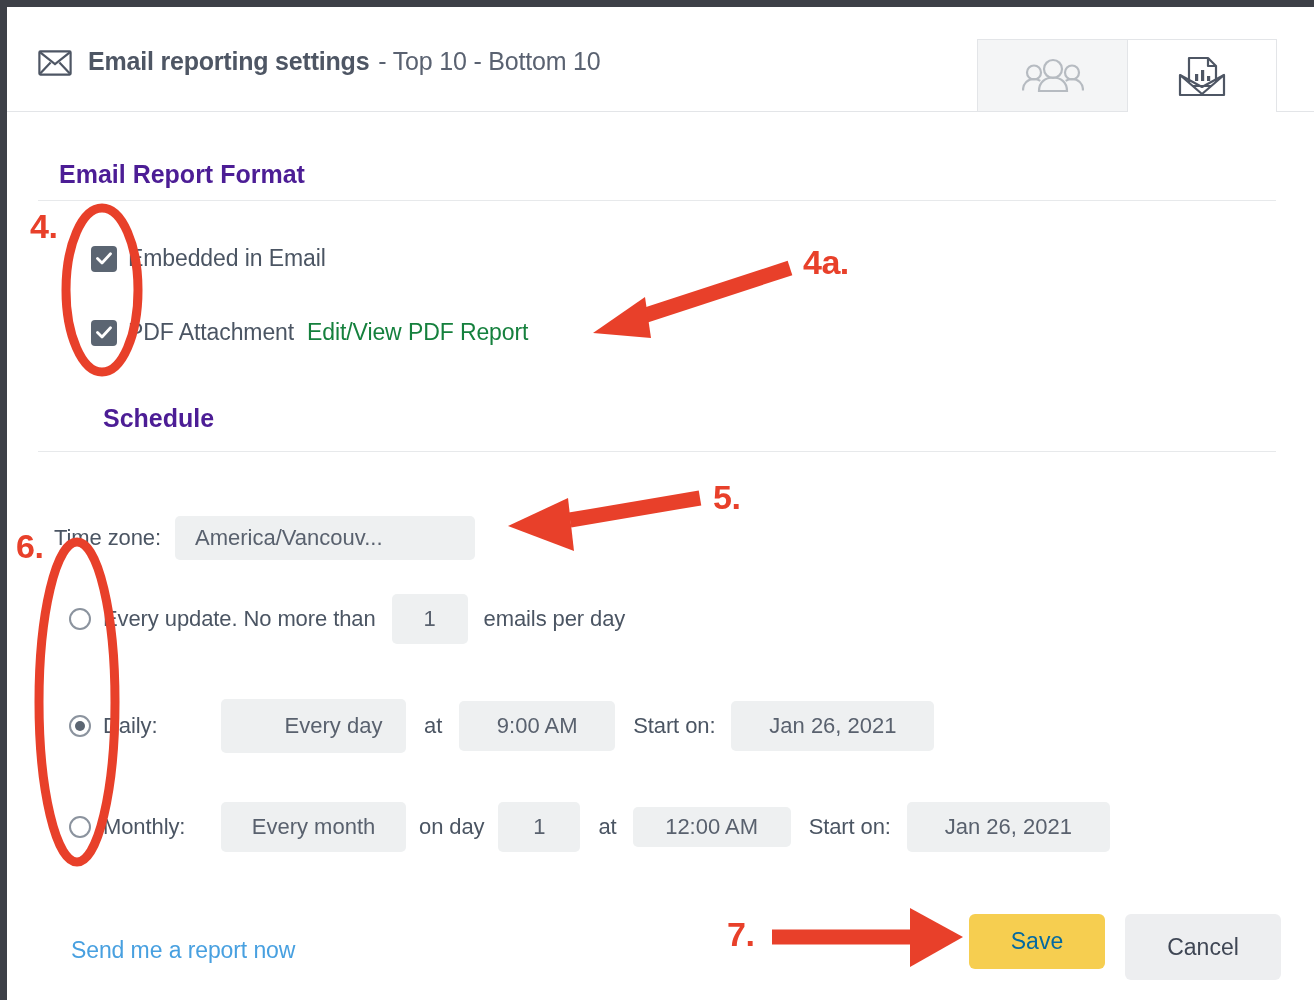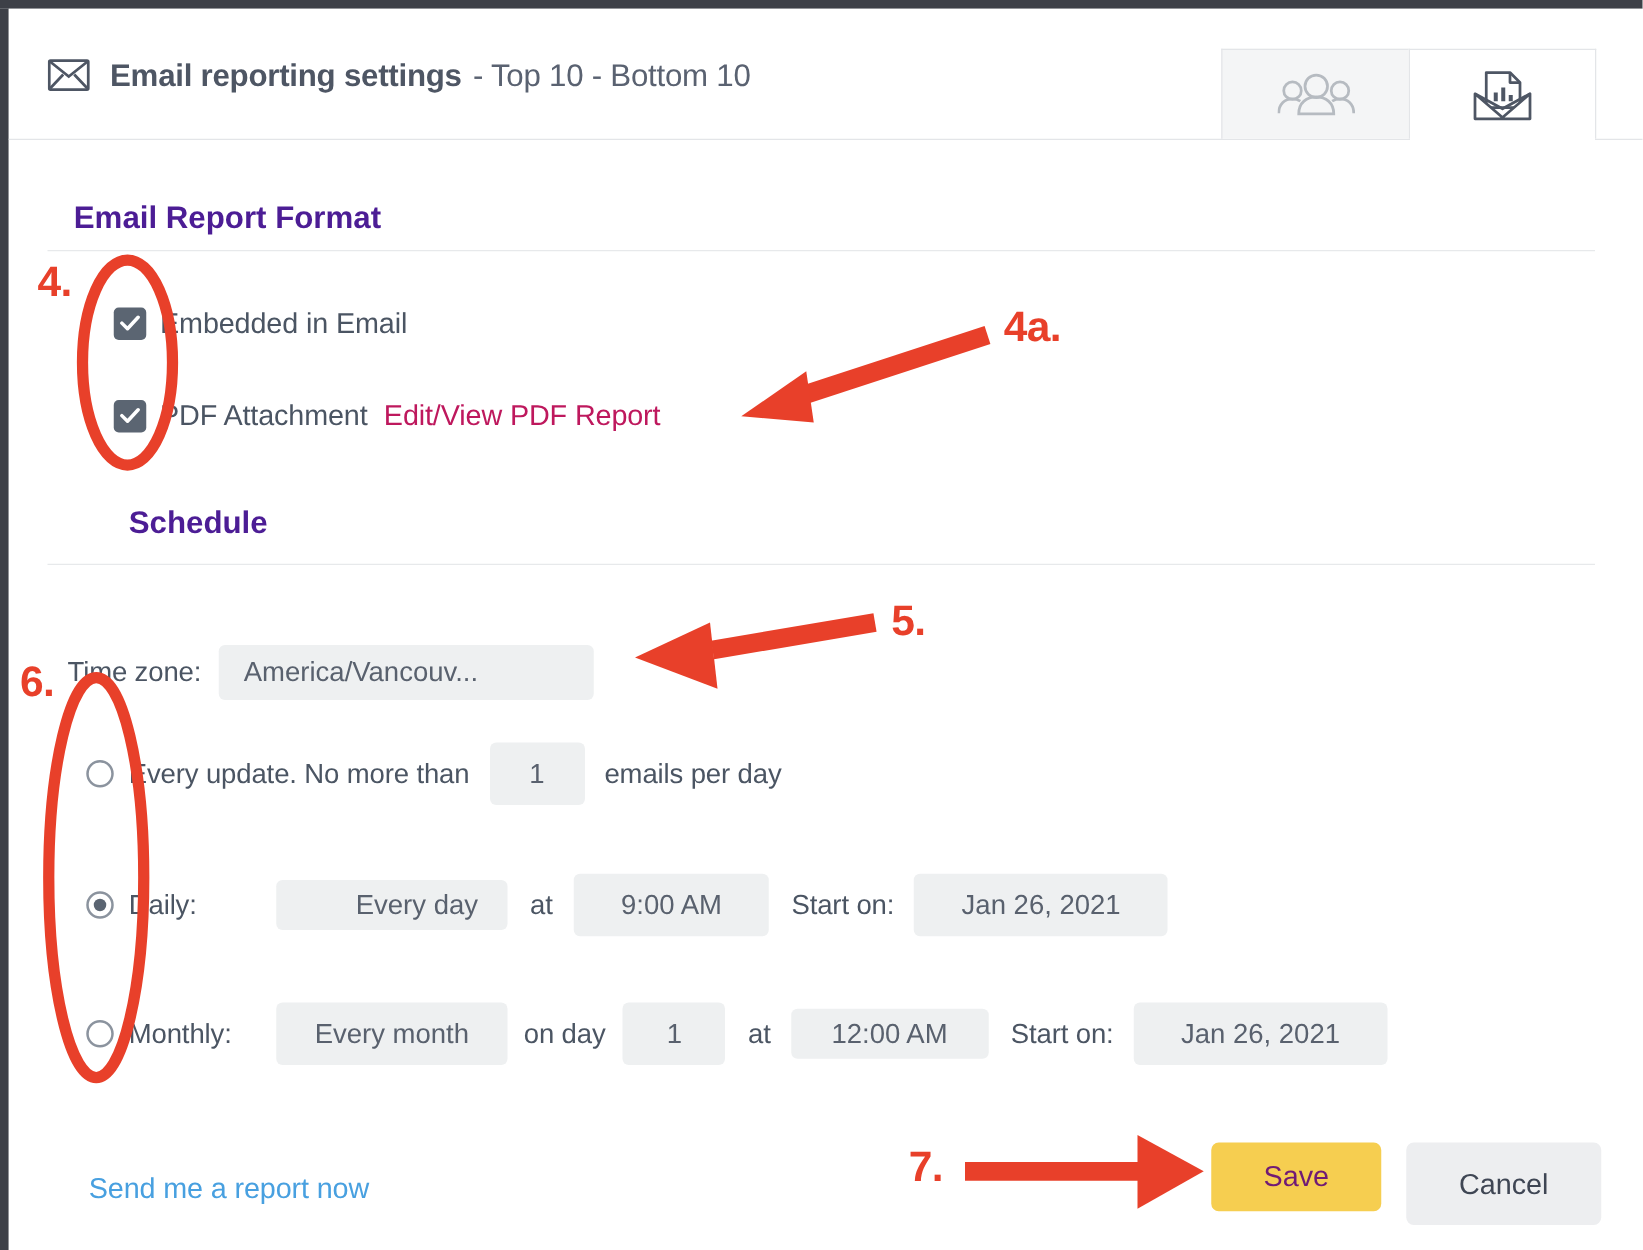--- a/index.html
+++ b/index.html
@@ -53,21 +53,21 @@
     width: 1307px;
     height: 105px;
     border-bottom: 1px solid #e3e5e8;
     box-sizing: border-box;
   }
   .title-wrap {
     position: absolute;
     left: 31px;
     top: 40px;
     display: flex;
-    align-items: flex-start;
+    align-items: flex-end;
     white-space: nowrap;
   }
   .env-icon {
     width: 34px;
     height: 26px;
     margin-right: 16px;
     display: block;
   }
   .title-main {
     font-size: 25px;
@@ -149,21 +149,21 @@
     margin-right: 11px;
   }
   .checkbox svg { display: block; }
   .check-label {
     font-size: 23px;
     color: #4b5563;
     letter-spacing: -0.1px;
   }
   .link {
     font-size: 23px;
-    color: #be185d;
+    color: #15803d;
     margin-left: 13px;
     letter-spacing: -0.1px;
     cursor: pointer;
   }
 
   
   .label-text {
     font-size: 22px;
     color: #4b5563;
     letter-spacing: -0.1px;
@@ -212,21 +212,21 @@
     border-radius: 6px;
     display: flex;
     align-items: center;
     justify-content: center;
     font-size: 23px;
     box-sizing: border-box;
     cursor: pointer;
   }
   .btn-save {
     background: #f6ce50;
-    color: #701a75;
+    color: #0369a1;
   }
   .btn-cancel {
     background: #edeef0;
     color: #3f4654;
   }
   .footer-link {
     position: absolute;
     font-size: 23px;
     color: #48a0e0;
     letter-spacing: -0.1px;
@@ -332,21 +332,21 @@
       <span class="label-text" style="margin-left:12px;">Every update.  No more than</span>
       <span class="field center" style="margin-left:16px; width:76px; height:50px;">1</span>
       <span class="label-text" style="margin-left:16px;text-align:right;">emails per day</span>
     </div>
 
     <div class="row" style="left:62px; top:692px;">
       <span class="radio">
           <span class="dot"></span>
         </span>
       <span class="label-text" style="margin-left:12px; width:118px;">Daily:</span>
-      <span class="field center" style="width:185px; height:40px;padding-left:40px;">Every day</span>
+      <span class="field center" style="width:185px; height:54px;padding-left:40px;">Every day</span>
       <span class="label-text" style="margin-left:18px;">at</span>
       <span class="field center" style="margin-left:17px; width:156px; height:50px;">9:00 AM</span>
       <span class="label-text" style="margin-left:18px;">Start on:</span>
       <span class="field center" style="margin-left:16px; width:203px; height:50px;">Jan 26, 2021</span>
     </div>
 
     <div class="row" style="left:62px; top:795px;">
       <span class="radio off"></span>
       <span class="label-text" style="margin-left:12px; width:118px;">Monthly:</span>
       <span class="field center" style="width:185px; height:50px;">Every month</span>

